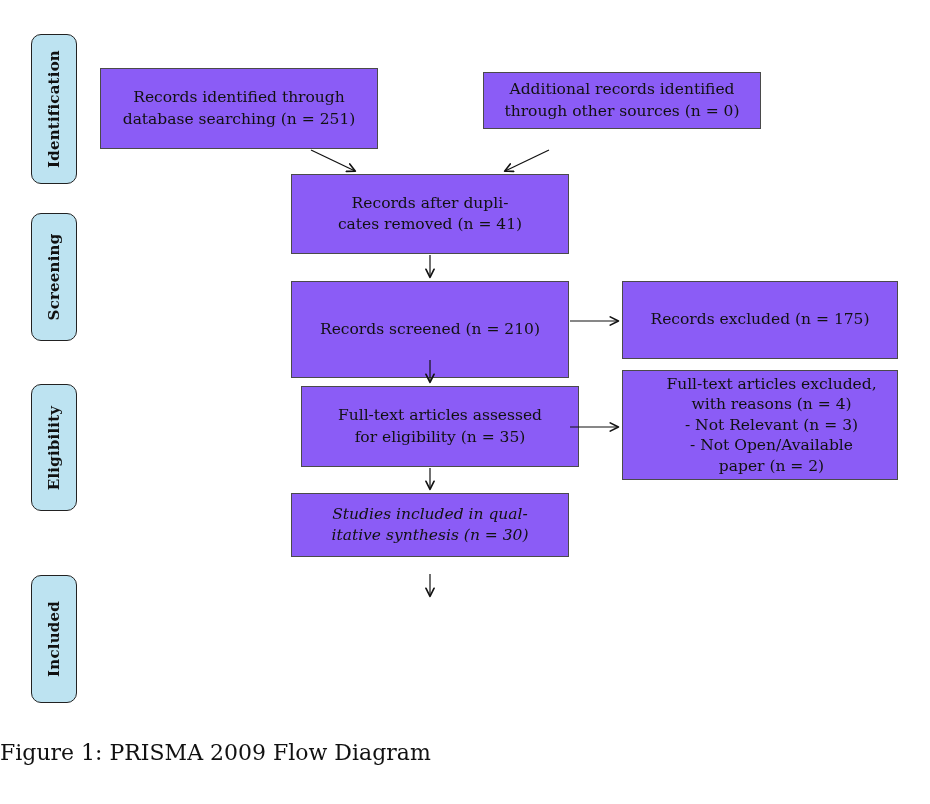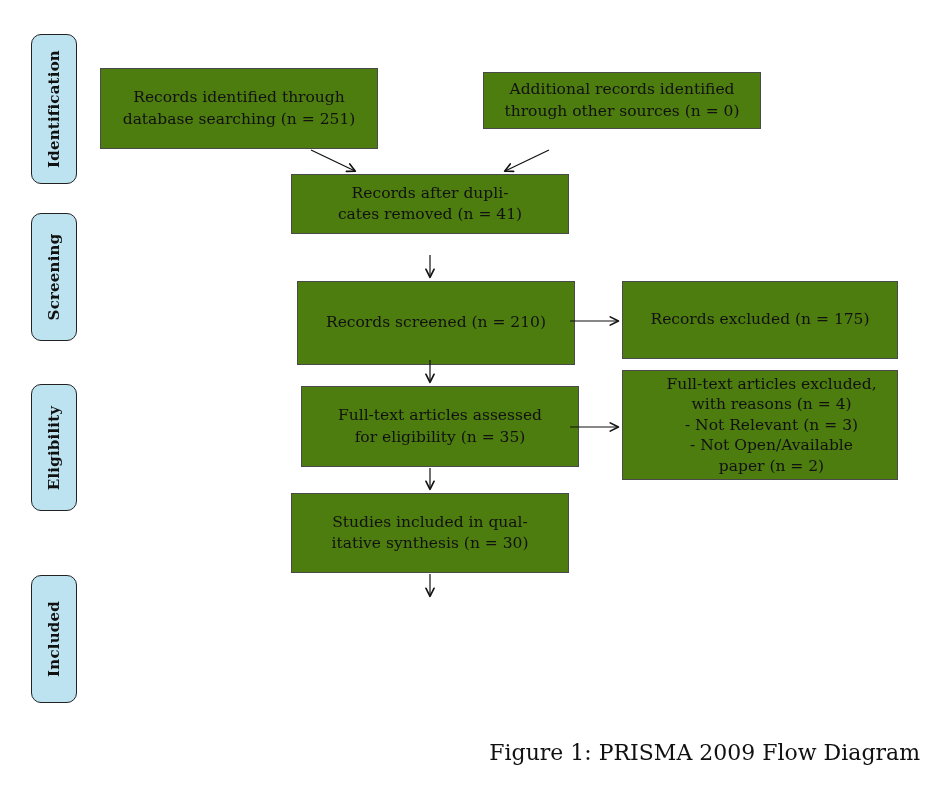--- a/index.html
+++ b/index.html
@@ -38,39 +38,39 @@
     color: #111111;
   }
   #phase-identification { top: 34px;  height: 150px; }
   #phase-screening      { top: 213px; height: 128px; }
   #phase-eligibility    { top: 384px; height: 127px; }
   #phase-included       { top: 575px; height: 128px; }
 
   
   .flow-box {
     position: absolute;
-    background: #4d7c0f;
+    background: #8b5cf6;
     border: 1.5px solid #4a4a4a;
     box-sizing: border-box;
     display: flex;
     align-items: center;
     justify-content: center;
     text-align: center;
     font-size: 15.5px;
     line-height: 1.36;
     white-space: pre-line;
     padding: 2px 6px;
   }
   #box-identified         { left: 100px; top: 68px;  width: 278px; height: 81px; }
   #box-additional         { left: 483px; top: 72px;  width: 278px; height: 57px; }
-  #box-duplicates-removed { left: 291px; top: 174px; width: 278px; height: 60px; }
-  #box-screened           { left: 291px; top: 281px; width: 278px; height: 84px; margin-left: 6px; }
+  #box-duplicates-removed { left: 291px; top: 174px; width: 278px; height: 80px; }
+  #box-screened           { left: 291px; top: 281px; width: 278px; height: 97px; }
   #box-fulltext-assessed  { left: 301px; top: 386px; width: 278px; height: 81px; }
   #box-fulltext-excluded  { left: 622px; top: 370px; width: 276px; height: 110px; line-height: 1.32; padding-left: 29px; }
-  #box-qualitative        { left: 291px; top: 493px; width: 278px; height: 80px; }
+  #box-qualitative        { left: 291px; top: 493px; width: 278px; height: 64px; font-style: italic; }
   #box-quantitative       { left: 291px; top: 600px; width: 278px; height: 80px; }
 
   
   .arrows {
     position: absolute;
     left: 0; top: 0;
     width: 930px;
     height: 804px;
     pointer-events: none;
   }
@@ -78,21 +78,21 @@
     stroke: #111111;
     stroke-width: 1.2;
   }
 
   
   .caption {
     position: absolute;
     left: 0;
     top: 740px;
     width: 920px;
-    text-align: right;
+    text-align: left;
     font-size: 22px;
     color: #111111;
   }
 </style>
 </head>
 <body>
 
 <div class="stage">
 
   <div class="phase-label" id="phase-identification">

